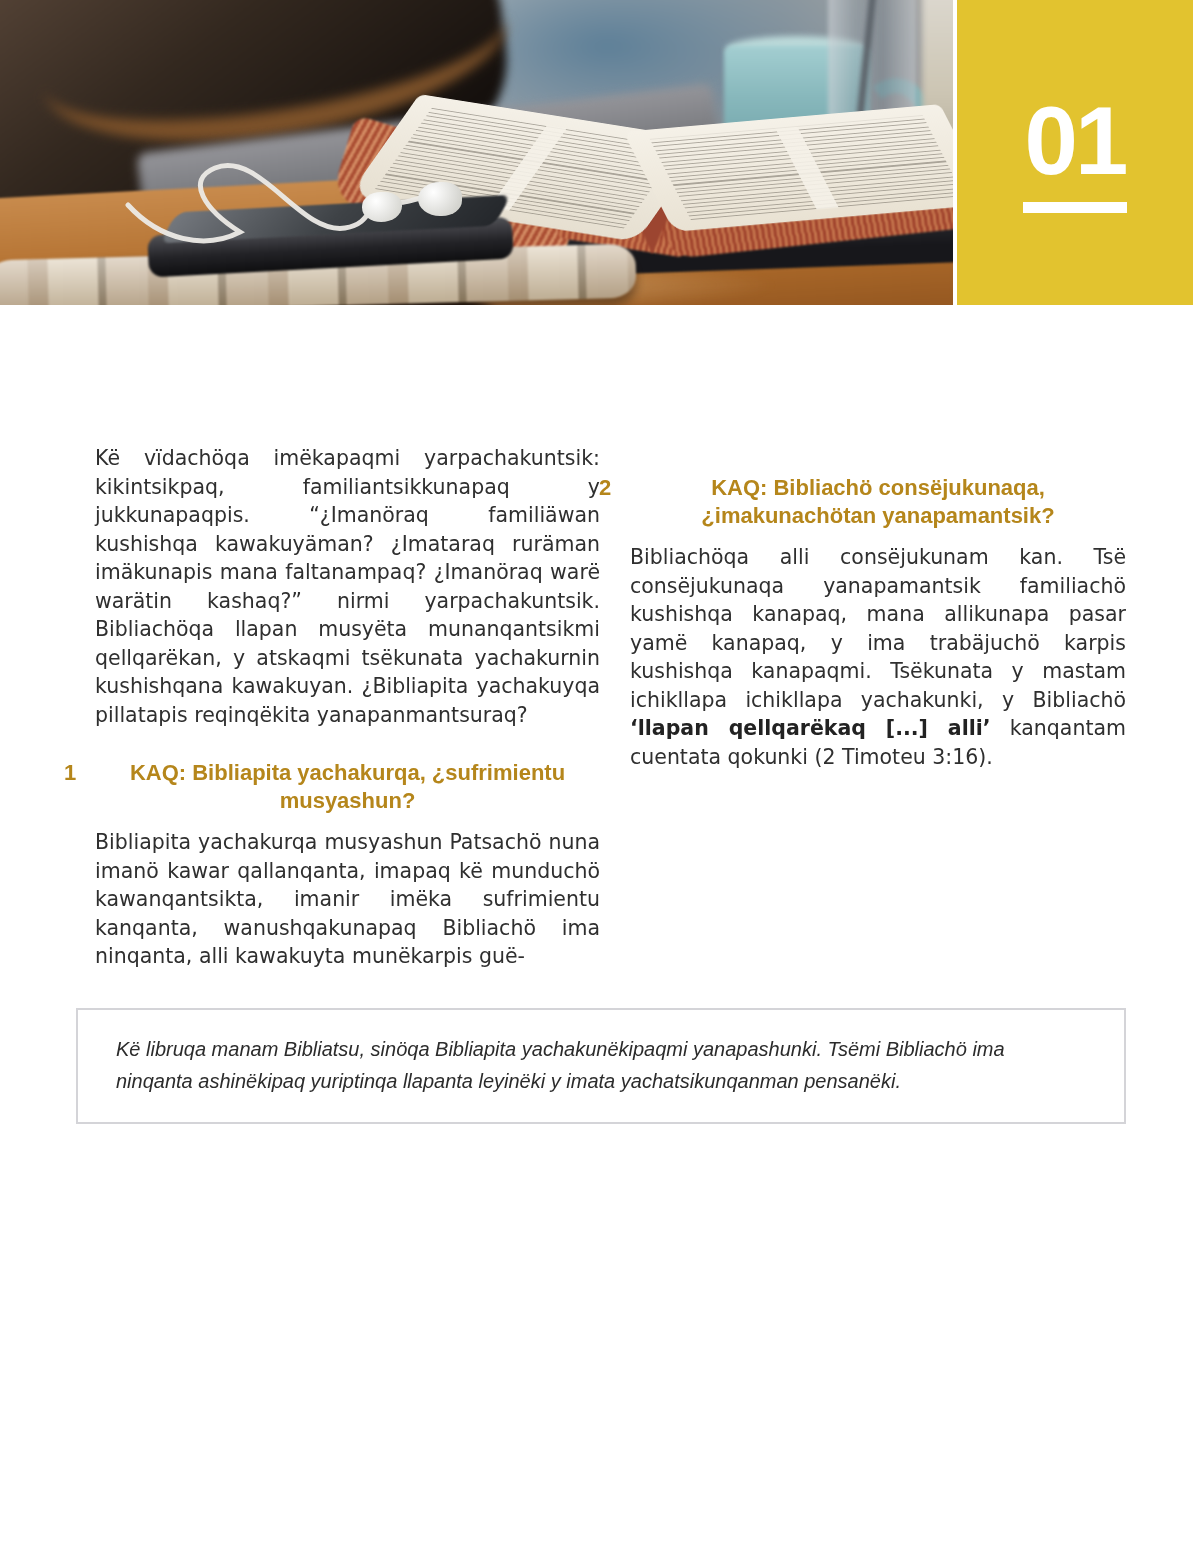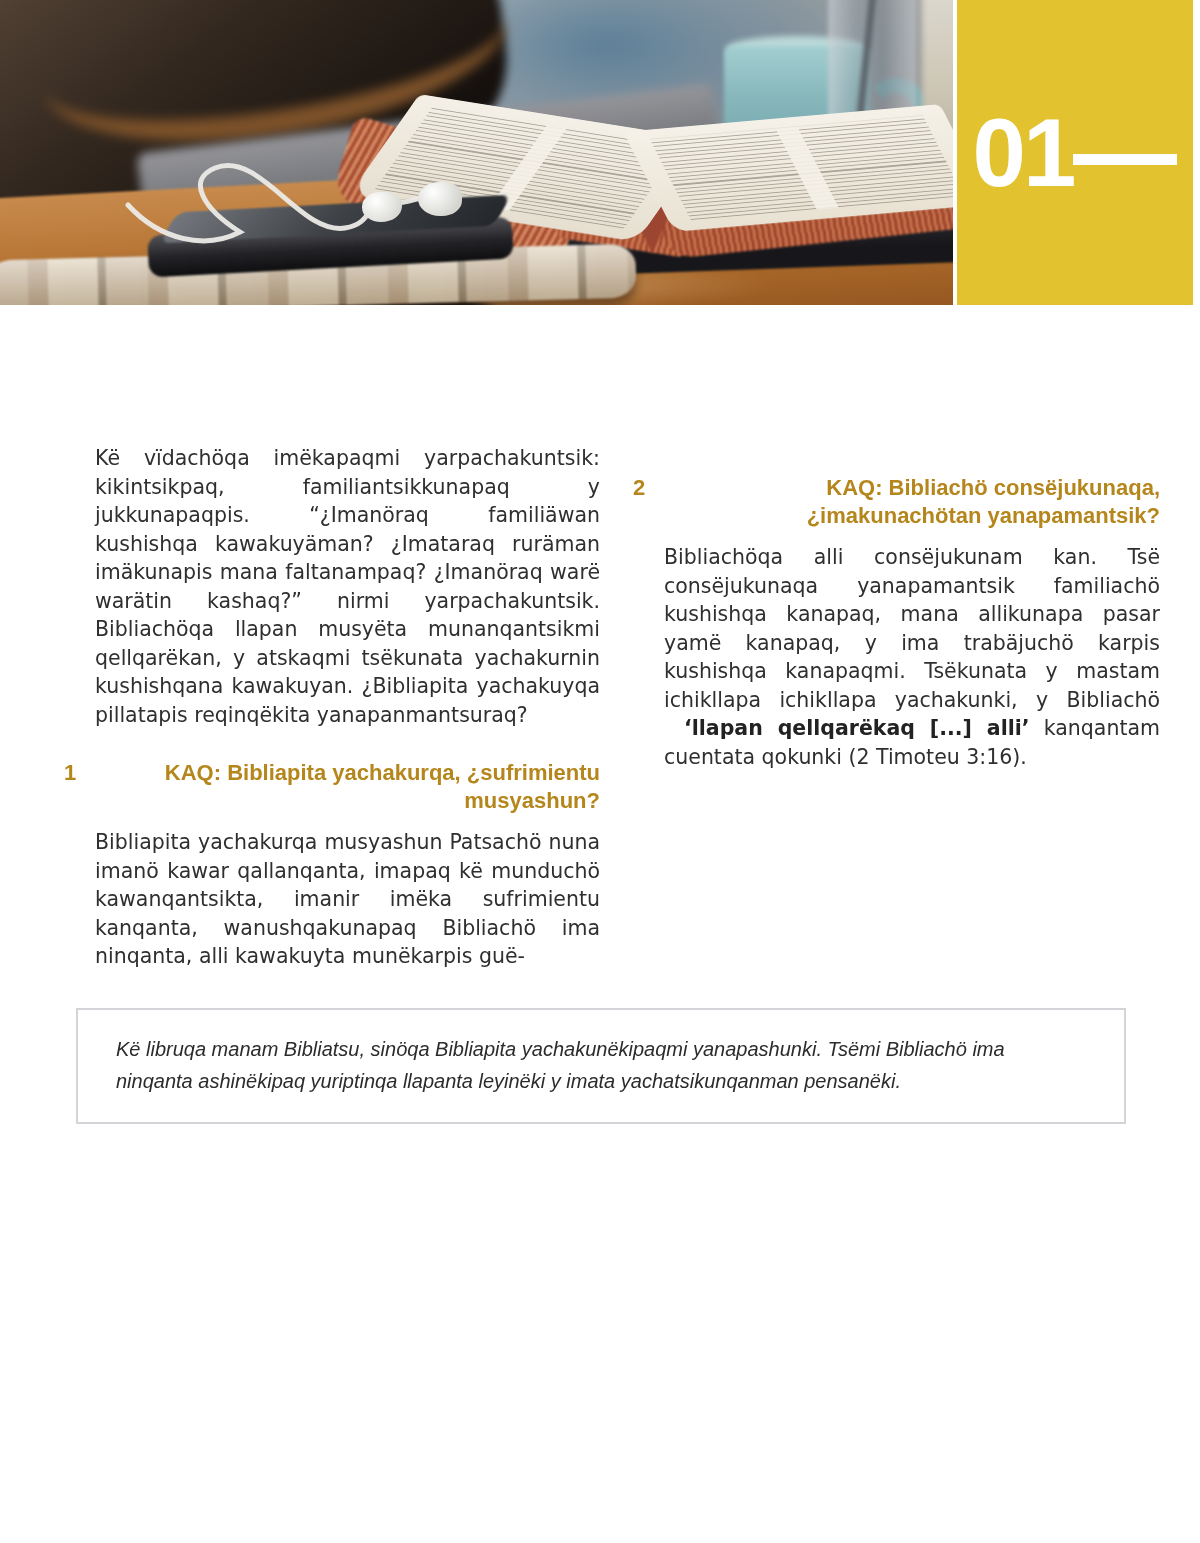--- a/index.html
+++ b/index.html
@@ -78,42 +78,42 @@
      background:linear-gradient(115deg,#74787e,#3e4246 50%,#24272b);
      transform:rotate(-3deg) skewX(-32deg);filter:blur(.8px);}
   .ph-bud1{left:362px;top:192px;width:40px;height:30px;border-radius:50% 45% 55% 50%;
      background:radial-gradient(circle at 35% 30%,#ffffff,#d9d9d4 75%);filter:blur(.5px);}
   .ph-bud2{left:418px;top:182px;width:44px;height:34px;border-radius:55% 45% 50% 55%;
      background:radial-gradient(circle at 35% 30%,#ffffff,#d4d4cf 75%);filter:blur(.5px);}
   .ph-cable{left:0;top:0;width:953px;height:305px;}
 
   
   .chapter{position:absolute;left:957px;top:0;width:236px;height:305px;background:#e2c32f;
-     display:flex;flex-direction:row;align-items:center;justify-content:center;box-sizing:border-box;}
+     display:flex;flex-direction:column;align-items:center;justify-content:center;box-sizing:border-box;}
   .chapter-num{font-family:"Liberation Sans","DejaVu Sans",sans-serif;font-weight:800;
      font-size:96px;line-height:1;color:#ffffff;letter-spacing:-3px;}
   .chapter-rule{width:104px;height:11px;background:#ffffff;margin-top:13px;}
 
   
   h1.title{position:absolute;left:70px;top:344px;margin:0;
      font-family:"Liberation Sans","DejaVu Sans",sans-serif;
      font-size:49px;font-weight:700;letter-spacing:-2px;color:#1d1d1b;line-height:1.1;}
 
   
-  .columns{position:absolute;left:95px;top:444px;width:1043px;display:flex;gap:64px;}
+  .columns{position:absolute;left:95px;top:444px;width:1043px;display:flex;gap:30px;}
   .col{width:505px;flex:0 0 auto;}
   .col-right{width:496px;}
   p.body{margin:0;font-size:20.5px;line-height:28.5px;text-align:justify;color:#2f2f2f;}
-  p.body strong{font-weight:700;color:#222222;margin-left:20px;}
+  p.body strong{font-weight:700;color:#222222;}
   .section{position:relative;margin-top:30px;}
   .sec-head{position:relative;margin:0 0 13px 0;}
   .sec-num{position:absolute;left:-31px;top:0;font-family:"Liberation Sans","DejaVu Sans",sans-serif;
      font-size:22px;font-weight:700;color:#b5861b;line-height:28px;}
   h2.sec-title{margin:0;font-family:"Liberation Sans","DejaVu Sans",sans-serif;
-     font-size:22px;font-weight:700;color:#b5861b;line-height:28px;text-align:right;}
+     font-size:22px;font-weight:700;color:#b5861b;line-height:28px;text-align:center;}
 
   
   .footnote{position:absolute;left:76px;top:1008px;width:1050px;box-sizing:border-box;
      border:2px solid #d4d4d8;background:#ffffff;padding:23px 46px 25px 38px;}
   .footnote p{margin:0;font-style:italic;font-size:20px;line-height:32px;color:#2c2c2c;
      font-family:"Liberation Sans","DejaVu Sans",sans-serif;}
 </style>
 </head>
 <body>
 

